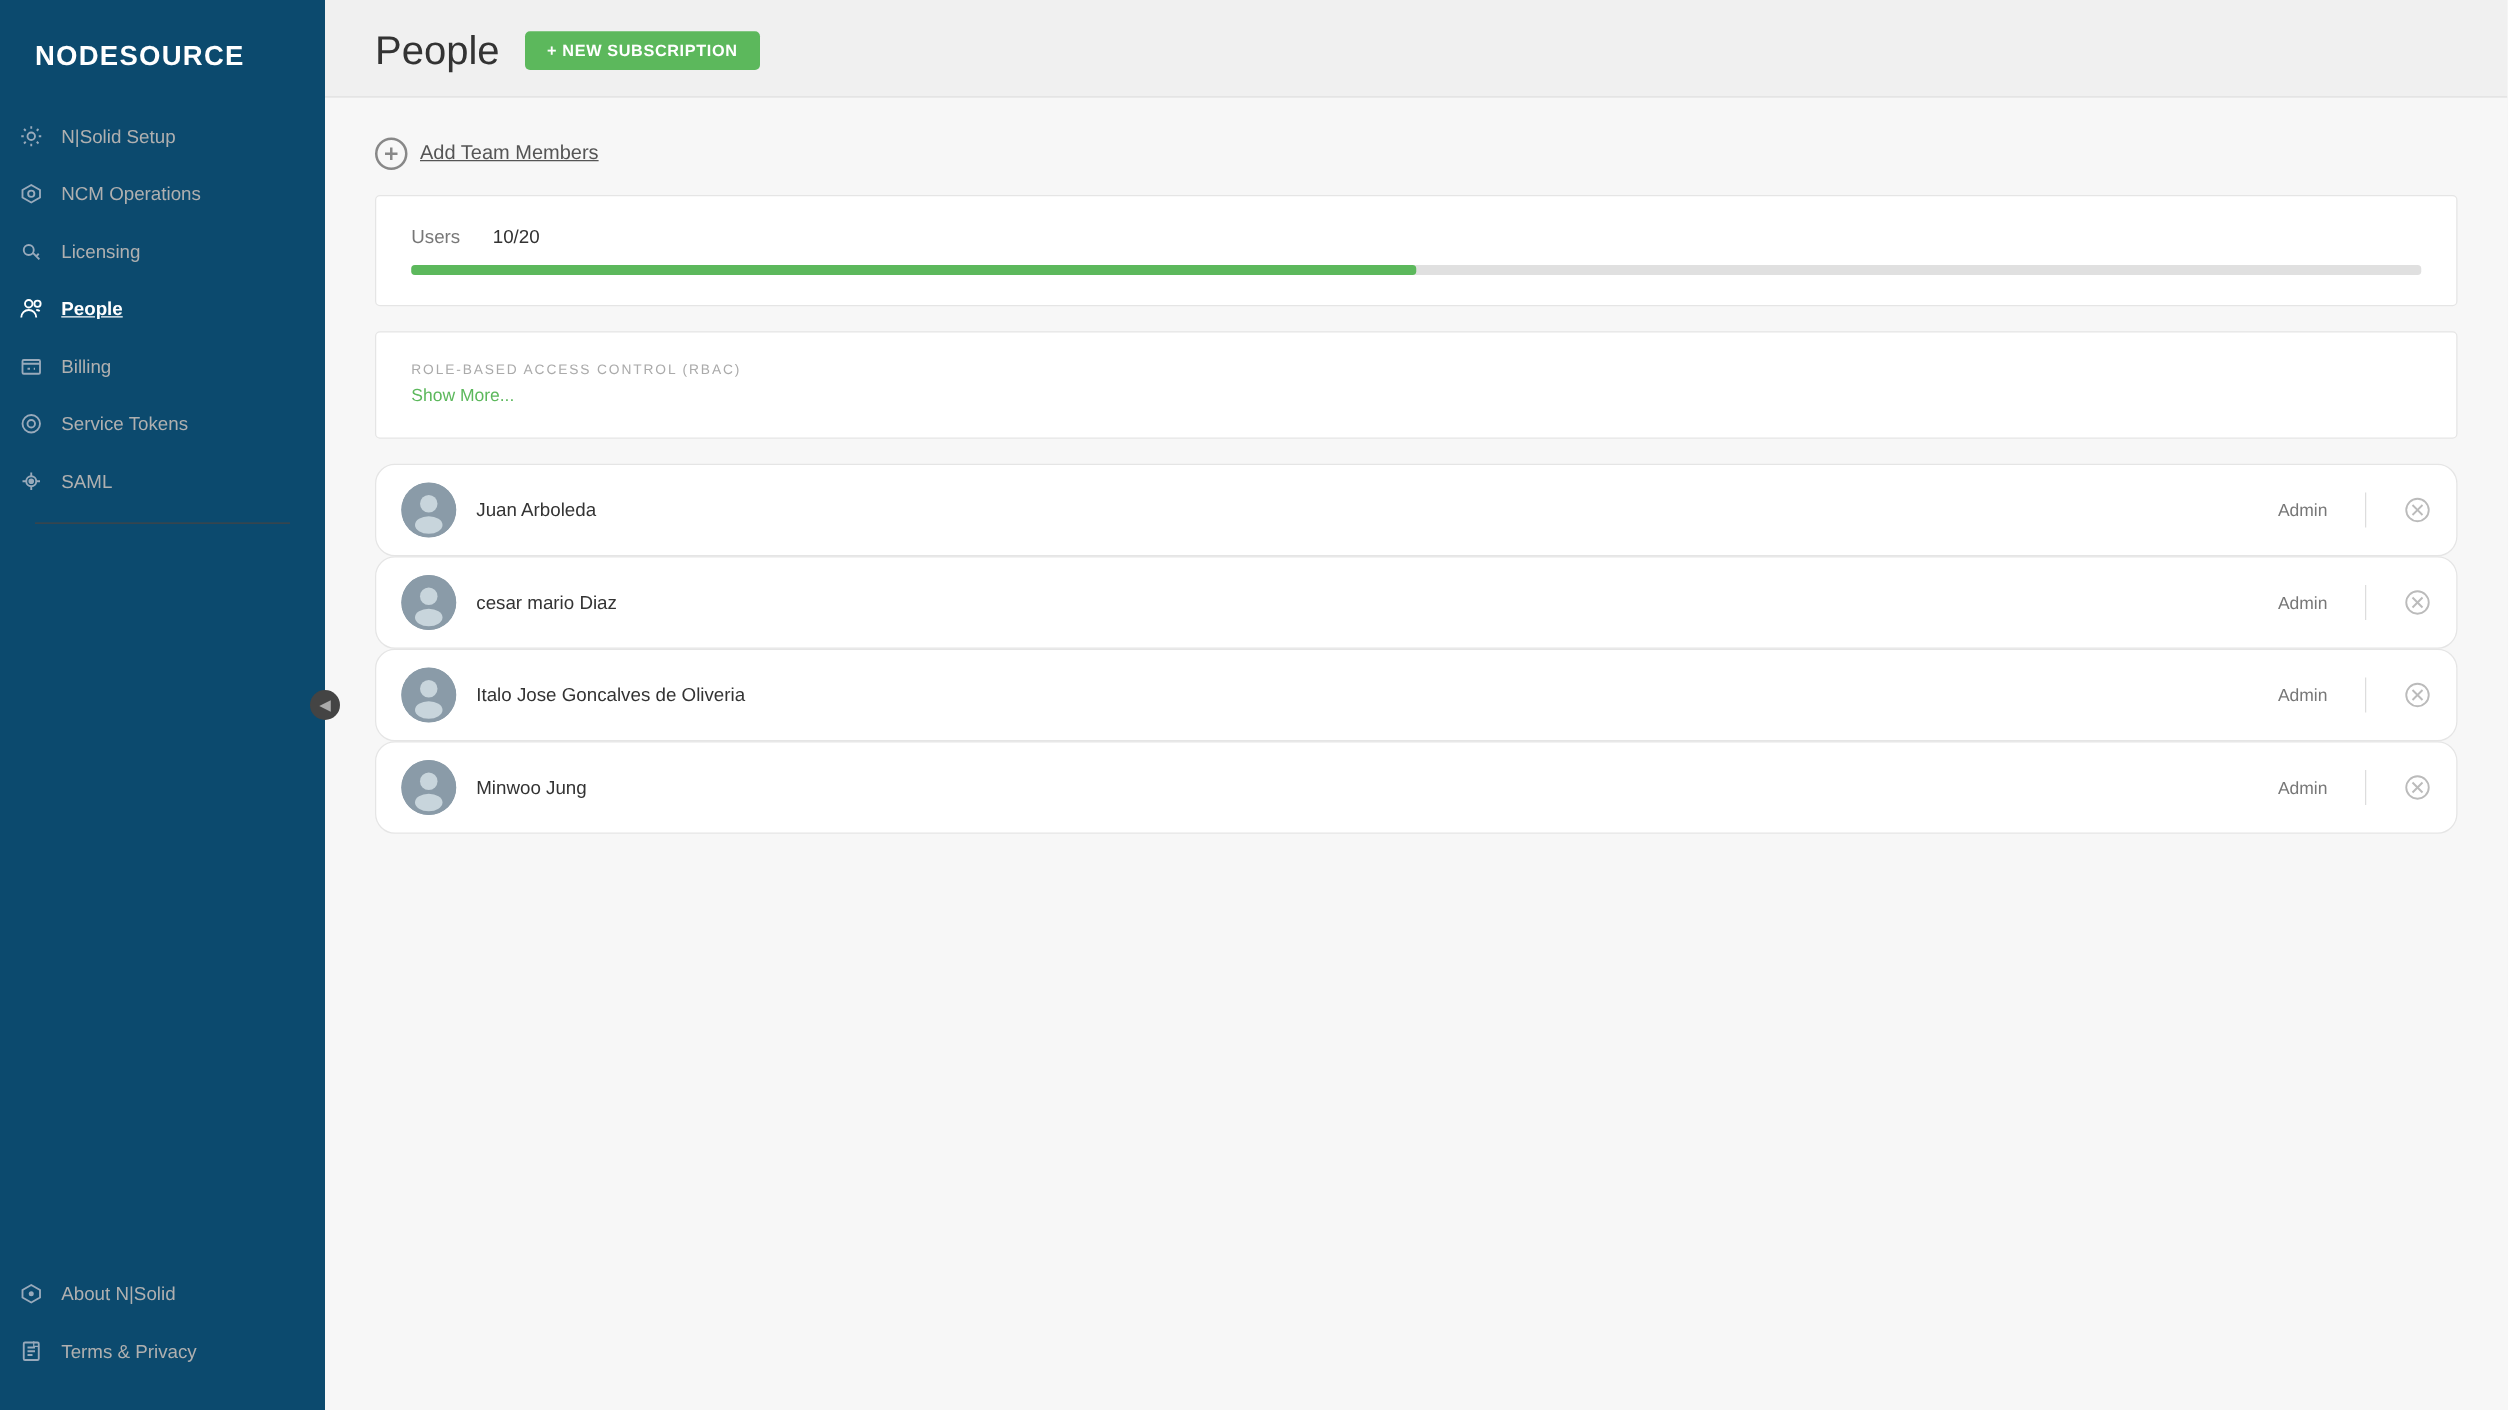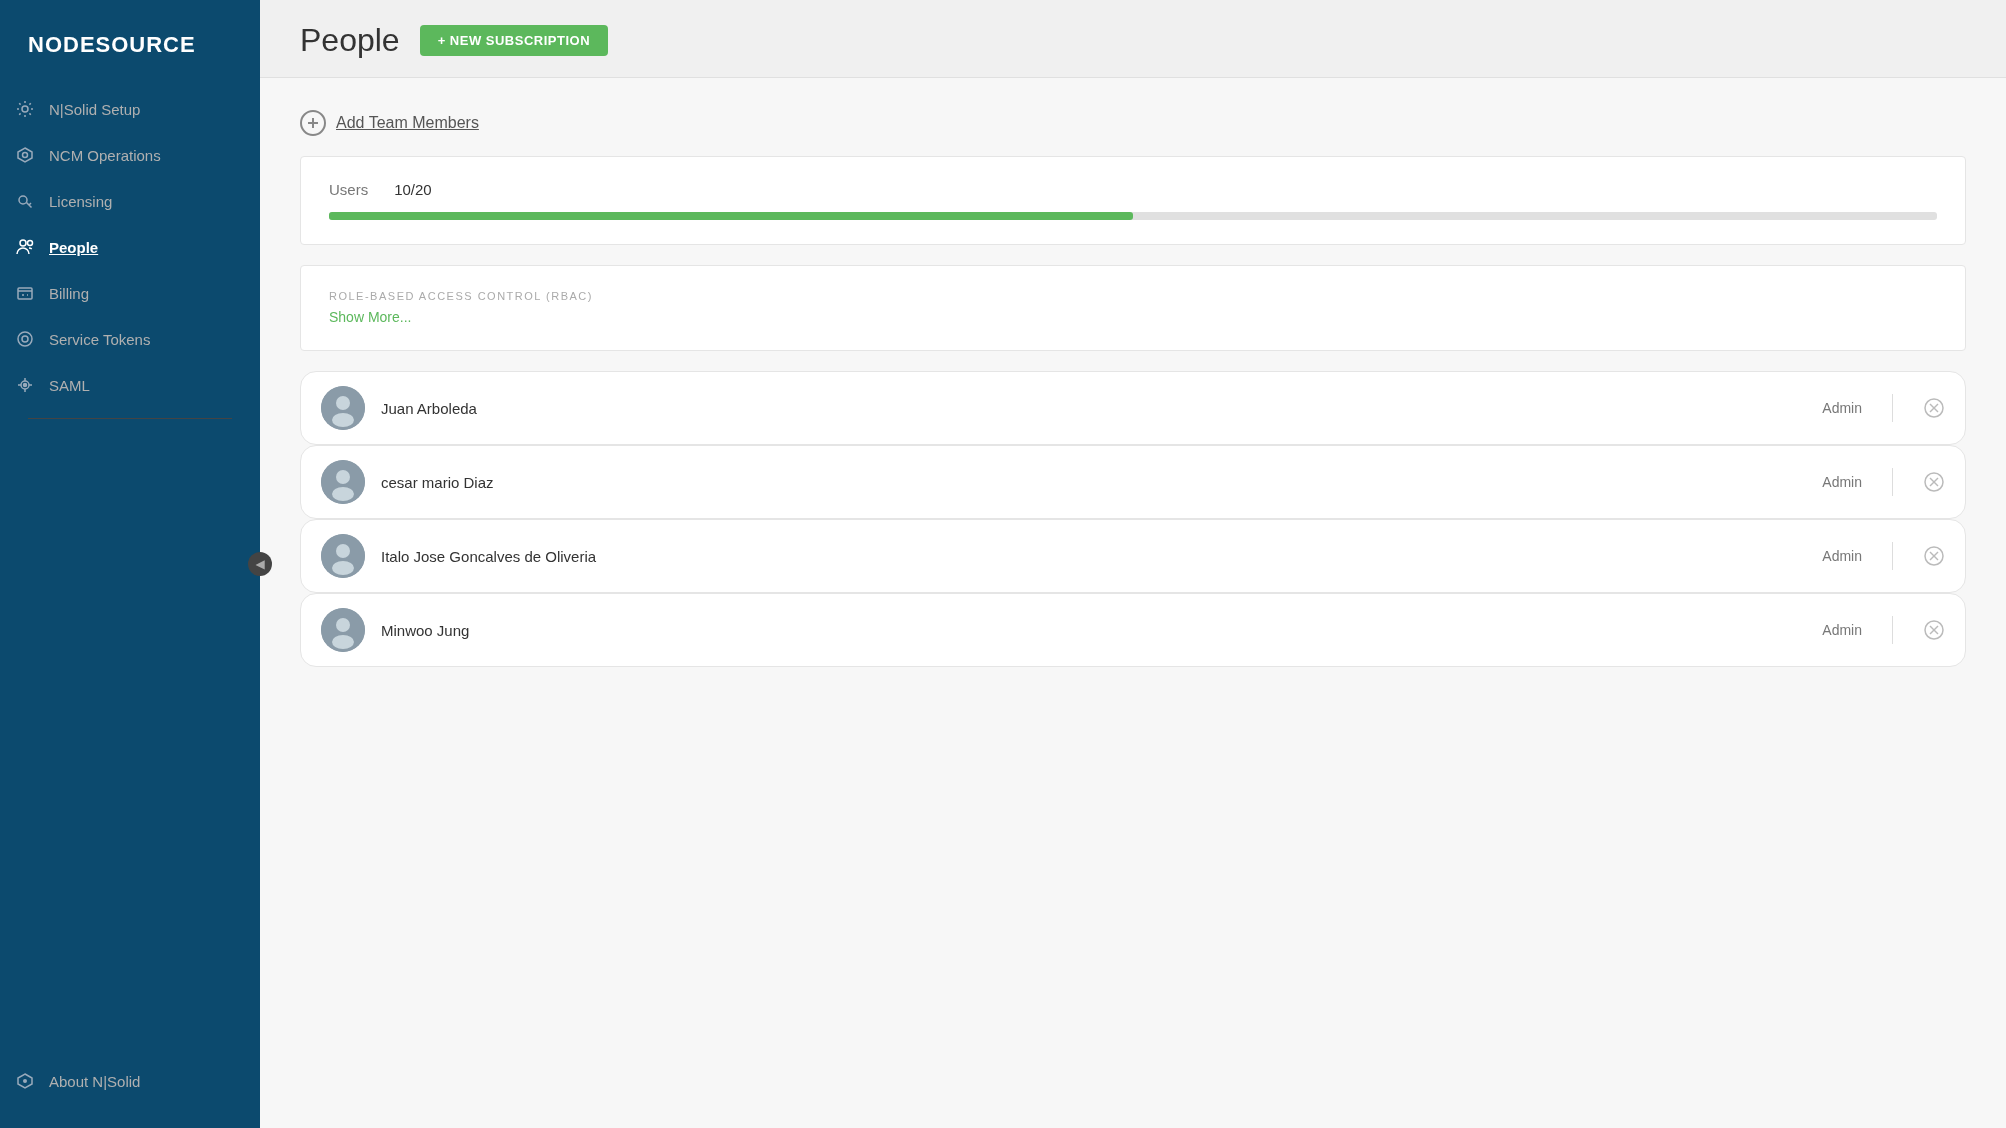--- a/index.html
+++ b/index.html
@@ -322,20 +322,30 @@
       <span class="sidebar-icon">
         <svg width="18" height="18" viewBox="0 0 18 18" fill="none" stroke="#9ab" stroke-width="1.5">
           <polygon points="9,2 16,6 16,12 9,16 2,12 2,6"></polygon>
           <circle cx="9" cy="9" r="2" fill="#9ab" stroke="none"></circle>
         </svg>
       </span>
       <span class="sidebar-label">About N|Solid</span>
     </div>
 
 
+    <div class="sidebar-item">
+      <span class="sidebar-icon">
+        <svg width="18" height="18" viewBox="0 0 18 18" fill="none" stroke="#9ab" stroke-width="1.5">
+          <rect x="3" y="2" width="12" height="14" rx="1"></rect>
+          <path d="M6 6h6M6 9h6M6 12h4"></path>
+          <path d="M11 1v4h4" stroke="#9ab" stroke-width="1"></path>
+        </svg>
+      </span>
+      <span class="sidebar-label">Terms &amp; Privacy</span>
+    </div>
   </div>
 
   <div class="sidebar-collapse">◀</div>
 </div>
 
 <div id="main">
   <div id="page-header">
     <h1 id="page-title">People</h1>
     <button id="new-subscription-btn">+ NEW SUBSCRIPTION</button>
   </div>

